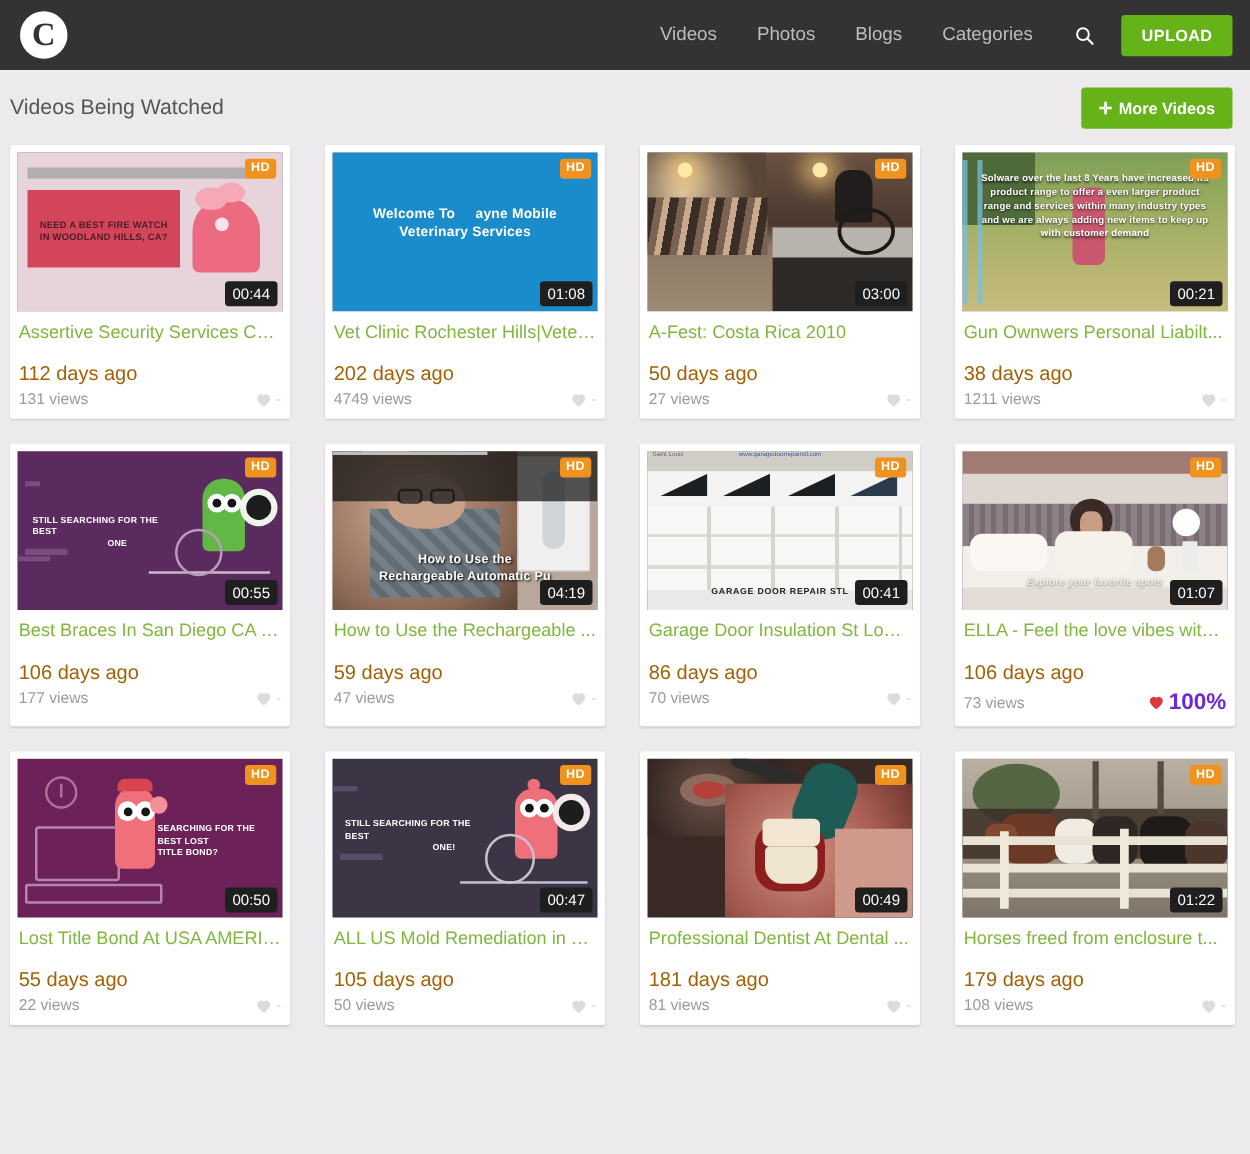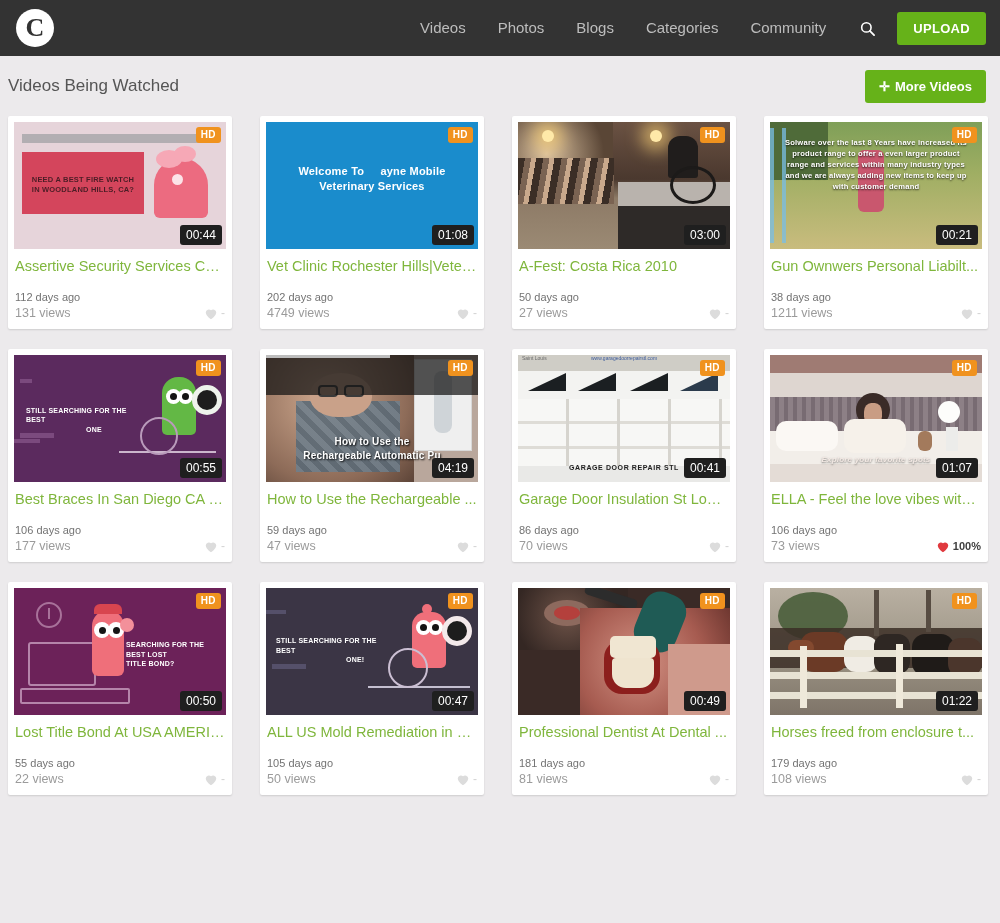--- a/index.html
+++ b/index.html
@@ -135,35 +135,35 @@
   }
   .card-title {
     color: #7fb63c;
     font-size: 14.5px;
     margin: 9px 1px 5px 1px;
     white-space: nowrap;
     overflow: hidden;
     text-overflow: ellipsis;
   }
   .card-date {
-    color: #737373;
-    font-size: 11px;
+    color: #a16207;
+    font-size: 16px;
     margin: 17px 1px 3px 1px;
   }
   .card-foot {
     display: flex;
     align-items: center;
     padding: 0 1px 9px 1px;
     min-height: 22px;
   }
   .card-views { color: #9b9b9b; font-size: 12.5px; }
   .card-rating { margin-left: auto; display: flex; align-items: center; gap: 3px; }
   .heart { display: block; }
   .heart-dash { color: #d3d3d3; font-size: 12px; }
-  .rating-pct { color: #404040; font-size: 11px; font-weight: bold; }
+  .rating-pct { color: #6d28d9; font-size: 18px; font-weight: bold; }
 
   
   .art-text {
     position: absolute;
     left: 0; right: 0;
     text-align: center;
     font-weight: bold;
     line-height: 1.35;
   }
 </style>
@@ -178,21 +178,20 @@
         <text x="17" y="25" text-anchor="middle" font-family="Liberation Serif, serif" font-size="26" font-weight="bold" fill="#333333">C</text>
       </svg>
     </span>
   </div>
 
   <nav class="nav">
     <a class="nav-item">Videos</a>
     <a class="nav-item">Photos</a>
     <a class="nav-item">Blogs</a>
     <a class="nav-item">Categories</a>
-    <a class="nav-item">Community</a>
 
     <span class="search-btn">
       <svg width="15" height="15" viewBox="0 0 16 16" fill="none">
         <circle cx="6.8" cy="6.8" r="5" stroke="#ffffff" stroke-width="1.7"></circle>
         <line x1="10.5" y1="10.5" x2="15" y2="15" stroke="#ffffff" stroke-width="1.9" stroke-linecap="round"></line>
       </svg>
     </span>
 
     <button class="upload-btn">UPLOAD</button>
   </nav>

